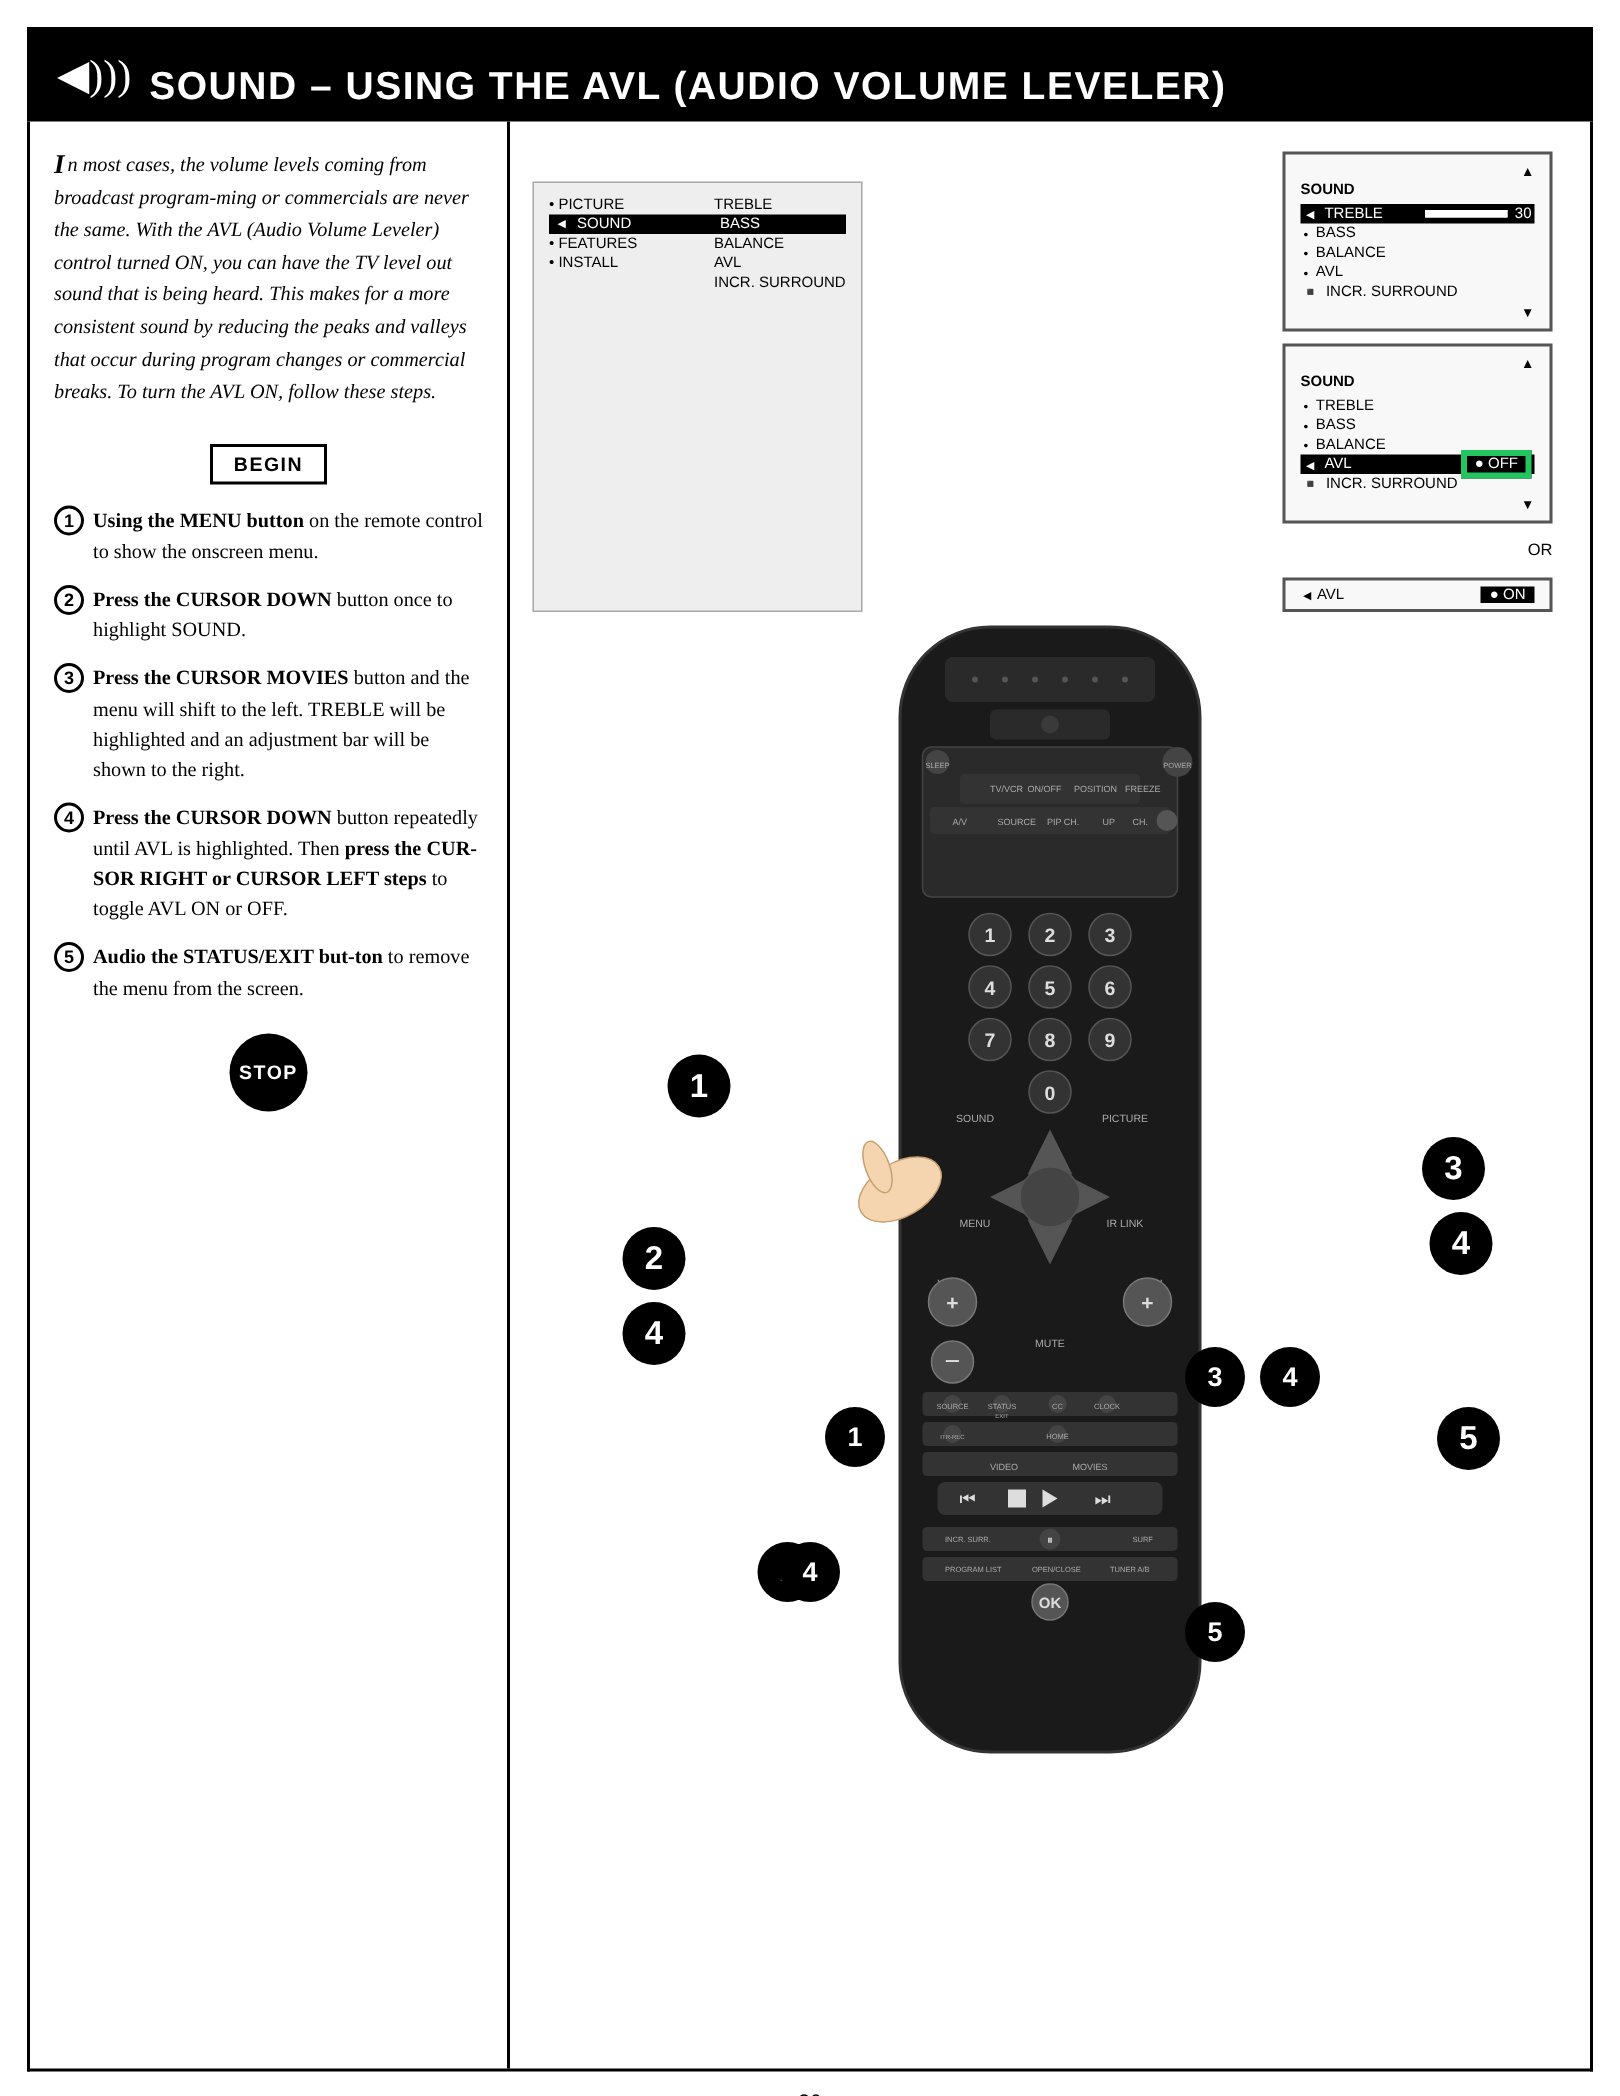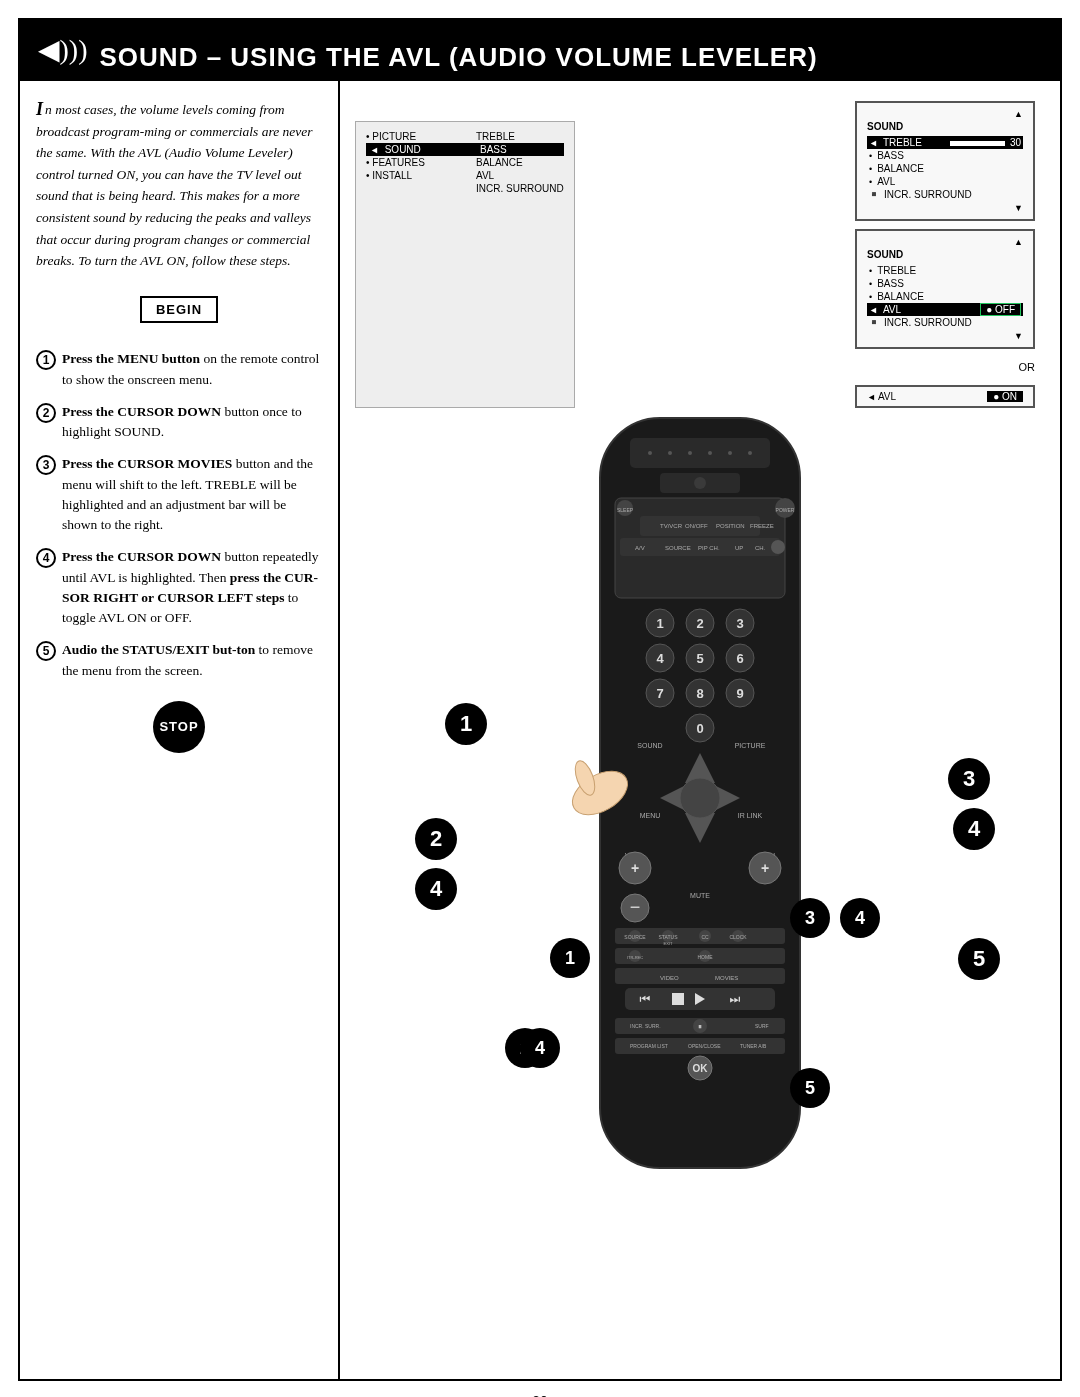--- a/index.html
+++ b/index.html
@@ -68,21 +68,21 @@
       line-height: 1.2;
     }
 
     .begin-badge {
       display: inline-block;
       border: 2px solid #000;
       padding: 2px 14px;
       font-size: 13px;
       font-weight: bold;
       font-family: Arial, sans-serif;
-      margin: 8px 0 12px 0;
+      margin: 8px 0 0 0;
       letter-spacing: 1px;
     }
 
     .step {
       display: flex;
       align-items: flex-start;
       margin-bottom: 12px;
       font-size: 13.5px;
       line-height: 1.5;
     }
@@ -296,21 +296,21 @@
 
     <div style="text-align:center; margin-bottom:14px;">
       <span class="begin-badge">BEGIN</span>
     </div>
 
     <div class="step">
       <div class="step-number">
         <span class="step-num-circle">1</span>
       </div>
       <div class="step-content">
-        <b>Press the MENU button</b> on the remote control to show the onscreen menu.
+        <b>Using the MENU button</b> on the remote control to show the onscreen menu.
       </div>
     </div>
 
     <div class="step">
       <div class="step-number">
         <span class="step-num-circle">2</span>
       </div>
       <div class="step-content">
         <b>Press the CURSOR DOWN</b> button once to highlight SOUND.
       </div>
@@ -414,21 +414,21 @@
           <div class="sm-item">
             <span class="sm-bullet">•</span> BASS
           </div>
           <div class="sm-item">
             <span class="sm-bullet">•</span> BALANCE
           </div>
           <div class="sm-item sm-highlighted">
             <span class="sm-bullet">◄</span>
             <span>AVL</span>
             <span class="sm-right">
-              <span style="background:#000; color:#fff; padding:0 5px; font-size:10px; border:1px solid #22c55e;">● OFF</span>
+              <span style="background:#000; color:#fff; padding:0 5px; font-size:10px; border:4px solid #22c55e;">● OFF</span>
             </span>
           </div>
           <div class="sm-item">
             <span class="sm-bullet" style="font-size:8px;">◾</span> INCR. SURROUND
           </div>
           <div class="sm-triangle-down">▼</div>
         </div>
 
         <div class="or-label">OR</div>
 

